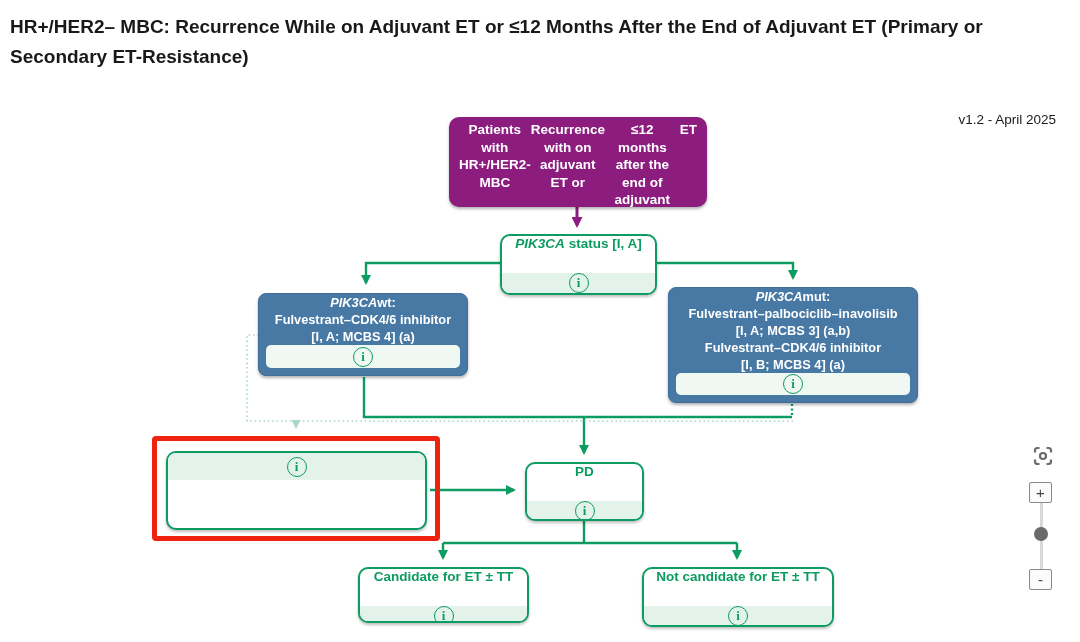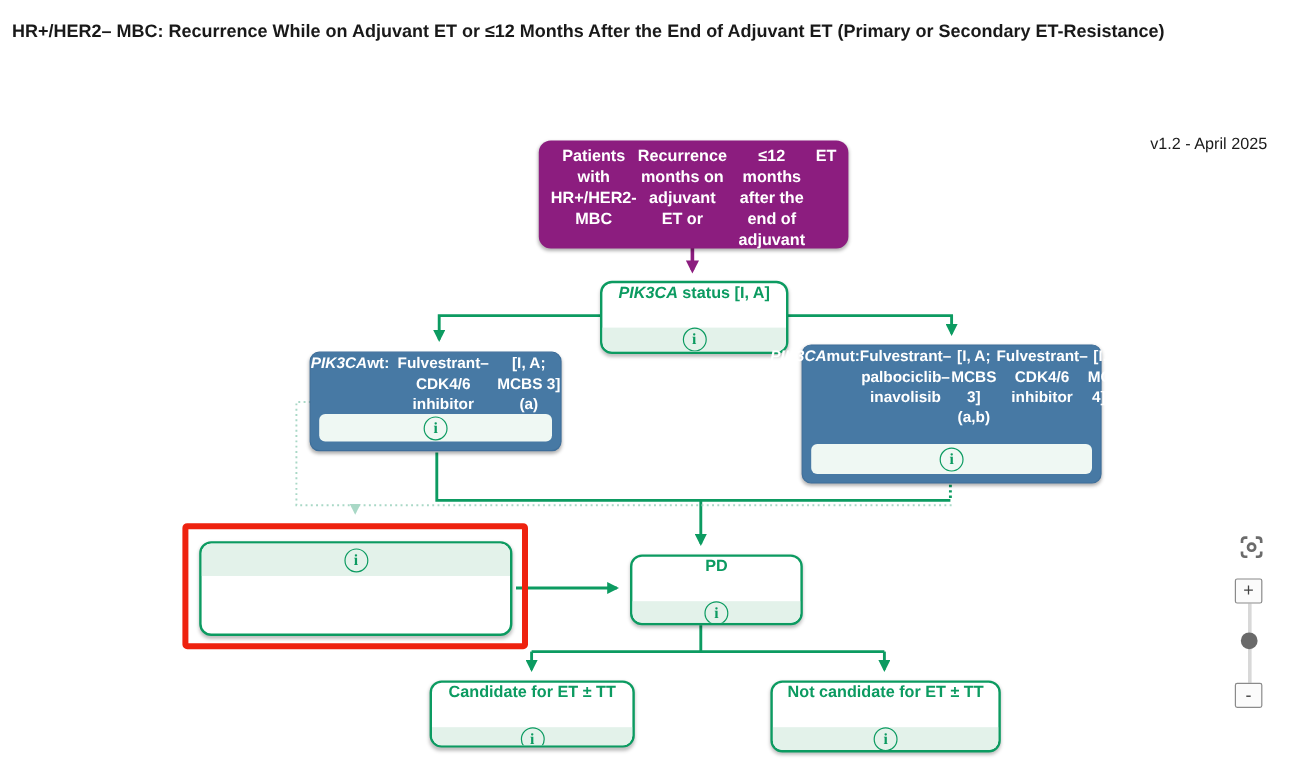--- a/index.html
+++ b/index.html
@@ -1,39 +1,39 @@
 <!DOCTYPE html>
 <html><head>
 <meta charset="utf-8">
 <style>
   html,body{margin:0;padding:0;background:#fff;}
   .canvas{position:relative;width:1080px;height:642px;background:#ffffff;
     font-family:"Liberation Sans",sans-serif;overflow:hidden;}
 
   .page-title{position:absolute;left:10px;top:12px;width:1015px;
-    font-size:15px;font-weight:bold;color:#191919;line-height:30px;}
+    font-size:19px;font-weight:bold;color:#191919;line-height:30px;}
   .version{position:absolute;top:84px;right:24px;font-size:13.5px;color:#1a1a1a;margin-top:28px;}
 
   svg.wires{position:absolute;left:0;top:0;z-index:1;pointer-events:none;}
   .node{position:absolute;box-sizing:border-box;z-index:2;}
 
   .purple-box{background:#8C1D7F;border-radius:10px;color:#fff;font-weight:bold;
     font-size:13.5px;line-height:17.5px;text-align:center;display:flex;flex-direction:row;
     justify-content:center;box-shadow:0 2px 3px rgba(0,0,0,.3);padding:4px 10px;}
 
   .gbox{background:#fff;border:2.5px solid #0C9B61;border-radius:10px;display:flex;
     flex-direction:column;box-shadow:0 2px 3px rgba(0,0,0,.25);overflow:hidden;gap:20px;}
   .gbox .ttl{flex:1;display:flex;flex-direction:column;align-items:center;justify-content:center;
     color:#0C9B61;font-weight:bold;font-size:13.5px;text-align:center;line-height:16.5px;}
   .gbox .inf{height:27px;background:#E3F2EA;display:flex;align-items:center;justify-content:center;}
 
   .blue-box{background:#4779A4;border:1px solid #3E6E9A;border-radius:8px;color:#fff;
     font-weight:bold;font-size:12.8px;line-height:17px;text-align:center;display:flex;
     flex-direction:column;box-shadow:0 2px 3px rgba(0,0,0,.3);}
-  .blue-box .btxt{flex:1;display:flex;flex-direction:row;justify-content:center;text-align:center;}
+  .blue-box .btxt{flex:1;display:flex;flex-direction:column;justify-content:center;text-align:center;}
   .blue-box .binf{height:25px;margin:0 7px 7px;background:#EFF8F3;border-radius:5px;
     display:flex;align-items:center;justify-content:center;}
 
   .info-icon{width:20px;height:20px;border:1.8px solid #0C9B61;border-radius:50%;
     color:#0C9B61;font-weight:bold;font-size:13px;line-height:16px;display:flex;
     align-items:center;justify-content:center;box-sizing:border-box;cursor:pointer;
     font-family:"Liberation Serif",serif;}
 
   .red-wrap{border:5px solid #EE220F;border-radius:4px;background:transparent;}
   .gene{font-style:italic;}
@@ -82,39 +82,39 @@
     <path d="M430,490 L514,490" stroke="#0C9B61" stroke-width="2.4" fill="none" marker-end="url(#ag)"></path>
 
     <path d="M584,521 L584,543" stroke="#0C9B61" stroke-width="2.4" fill="none"></path>
     <path d="M443,543 L737,543" stroke="#0C9B61" stroke-width="2.4" fill="none"></path>
     <path d="M443,543 L443,558" stroke="#0C9B61" stroke-width="2.4" fill="none" marker-end="url(#ag)"></path>
     <path d="M737,543 L737,558" stroke="#0C9B61" stroke-width="2.4" fill="none" marker-end="url(#ag)"></path>
   </svg>
 
   <div class="node purple-box" style="left:449px;top:117px;width:258px;height:90px;">
     <div>Patients with HR+/HER2- MBC</div>
-    <div>Recurrence months on adjuvant ET or</div>
+    <div>Recurrence with on adjuvant ET or</div>
     <div>≤12 months after the end of adjuvant</div>
     <div>ET</div>
   </div>
 
   <div class="node gbox" style="left:500px;top:234px;width:157px;height:61px;">
     <div class="ttl">
       <div><span class="gene">PIK3CA</span><span> status [I, A]</span></div>
     </div>
     <div class="inf">
       <span class="info-icon">i</span>
     </div>
   </div>
 
   <div class="node blue-box" style="left:258px;top:293px;width:210px;height:83px;">
     <div class="btxt">
       <div><span class="gene">PIK3CA</span><span>wt:</span></div>
       <div>Fulvestrant–CDK4/6 inhibitor</div>
-      <div>[I, A; MCBS 3] (a)</div>
+      <div>[I, A; MCBS 4] (a)</div>
     </div>
     <div class="binf">
       <span class="info-icon">i</span>
     </div>
   </div>
 
   <div class="node blue-box" style="left:668px;top:287px;width:250px;height:116px;">
     <div class="btxt">
       <div><span class="gene">PIK3CA</span><span>mut:</span></div>
       <div>Fulvestrant–palbociclib–inavolisib</div>
@@ -127,21 +127,21 @@
     </div>
   </div>
 
   <div class="node red-wrap" style="left:152px;top:436px;width:288px;height:105px;"></div>
   <div class="node gbox" style="left:166px;top:451px;width:261px;height:79px;">
     <div class="inf">
       <span class="info-icon">i</span>
     </div>
   </div>
 
-  <div class="node gbox" style="left:525px;top:462px;width:144px;height:59px;">
+  <div class="node gbox" style="left:525px;top:462px;width:119px;height:59px;">
     <div class="ttl">PD</div>
     <div class="inf">
       <span class="info-icon">i</span>
     </div>
   </div>
 
   <div class="node gbox" style="left:358px;top:567px;width:171px;height:56px;">
     <div class="ttl">Candidate for ET ± TT</div>
     <div class="inf">
       <span class="info-icon">i</span>

